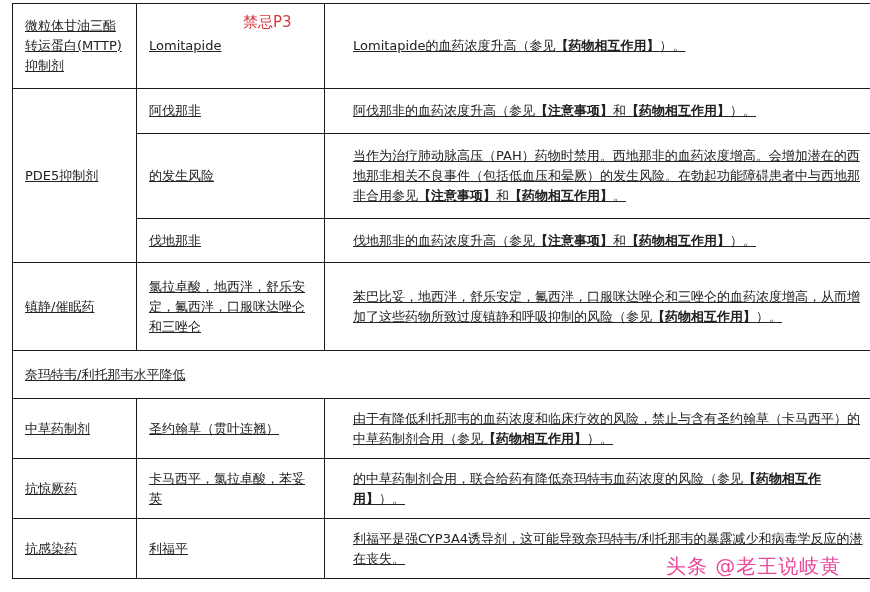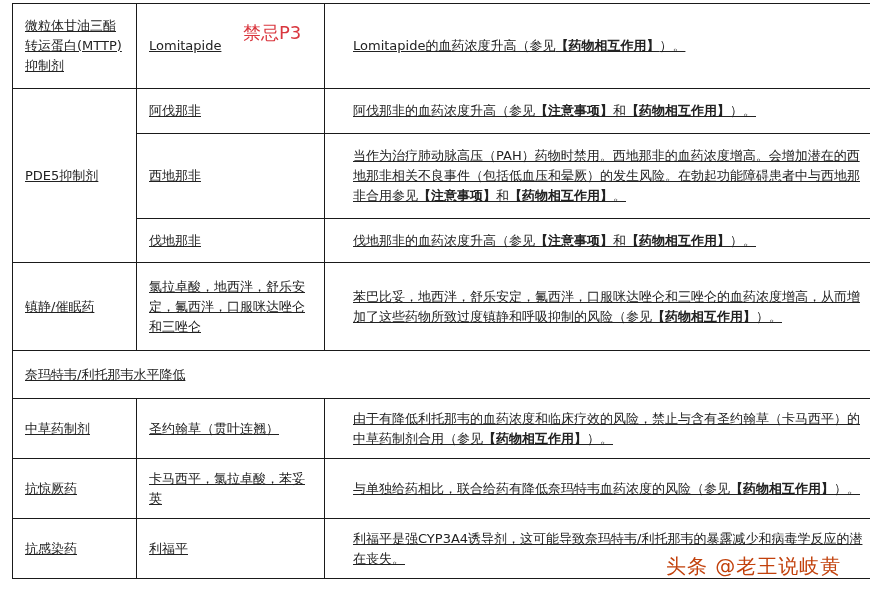--- a/index.html
+++ b/index.html
@@ -3,22 +3,22 @@
 <meta charset="utf-8">
 <style>
   html, body { margin:0; padding:0; background:#ffffff; }
   body { width:870px; height:592px; position:relative; overflow:hidden;
          font-family:"DejaVu Sans","Liberation Sans",sans-serif; color:#222; font-size:13px; }
   table { position:absolute; left:12px; top:3px; border-collapse:collapse; table-layout:fixed; width:861px;text-decoration:underline; }
   td { border:1.5px solid #1a1a1a; padding:0 12px; vertical-align:middle; line-height:20px; }
   col.c1 { width:124px; } col.c2 { width:188px; } col.c3 { width:549px; }
   td.c3 { padding-left:28px; padding-right:10px; }
   b.ref { font-weight:bold; }
-  .stamp { position:absolute; left:243px; top:21px; color:#d9363e; font-size:18px; }
-  .watermark { position:absolute; left:666px; top:553px; color:#c2410c; font-size:20px; letter-spacing:1px; }
+  .stamp { position:absolute; left:243px; top:13px; color:#d9363e; font-size:15px; }
+  .watermark { position:absolute; left:666px; top:553px; color:#ec4899; font-size:20px; letter-spacing:1px; }
 </style>
 </head>
 <body>
 
 <table>
   <colgroup>
       <col class="c1">
       <col class="c2">
       <col class="c3">
     </colgroup>
@@ -27,21 +27,21 @@
       <td>微粒体甘油三酯转运蛋白(MTTP)抑制剂</td>
       <td>Lomitapide</td>
       <td class="c3"><span>Lomitapide的血药浓度升高（参见</span><b class="ref">【药物相互作用】</b><span>）。</span></td>
     </tr>
     <tr style="height:45px">
       <td rowspan="3">PDE5抑制剂</td>
       <td>阿伐那非</td>
       <td class="c3"><span>阿伐那非的血药浓度升高（参见</span><b class="ref">【注意事项】</b><span>和</span><b class="ref">【药物相互作用】</b><span>）。</span></td>
     </tr>
     <tr style="height:85px">
-      <td>西地那非</td>
+      <td>的发生风险</td>
       <td class="c3"><span>当作为治疗肺动脉高压（PAH）药物时禁用。西地那非的血药浓度增高。会增加潜在的西地那非相关不良事件（包括低血压和晕厥）的发生风险。在勃起功能障碍患者中与西地那非合用参见</span><b class="ref">【注意事项】</b><span>和</span><b class="ref">【药物相互作用】</b><span>。</span></td>
     </tr>
     <tr style="height:44px">
       <td>伐地那非</td>
       <td class="c3"><span>伐地那非的血药浓度升高（参见</span><b class="ref">【注意事项】</b><span>和</span><b class="ref">【药物相互作用】</b><span>）。</span></td>
     </tr>
     <tr style="height:88px">
       <td>镇静/催眠药</td>
       <td>氯拉卓酸，地西泮，舒乐安定，氟西泮，口服咪达唑仑和三唑仑</td>
       <td class="c3"><span>苯巴比妥，地西泮，舒乐安定，氟西泮，口服咪达唑仑和三唑仑的血药浓度增高，从而增加了这些药物所致过度镇静和呼吸抑制的风险（参见</span><b class="ref">【药物相互作用】</b><span>）。</span></td>
@@ -50,21 +50,21 @@
       <td colspan="3">奈玛特韦/利托那韦水平降低</td>
     </tr>
     <tr style="height:60px">
       <td>中草药制剂</td>
       <td>圣约翰草（贯叶连翘）</td>
       <td class="c3"><span>由于有降低利托那韦的血药浓度和临床疗效的风险，禁止与含有圣约翰草（卡马西平）的中草药制剂合用（参见</span><b class="ref">【药物相互作用】</b><span>）。</span></td>
     </tr>
     <tr style="height:60px">
       <td>抗惊厥药</td>
       <td>卡马西平，氯拉卓酸，苯妥英</td>
-      <td class="c3"><span>与单独给药相比，联合给药有降低奈玛特韦血药浓度的风险（参见</span><b class="ref">【药物相互作用】</b><span>）。</span></td>
+      <td class="c3"><span>的中草药制剂合用，联合给药有降低奈玛特韦血药浓度的风险（参见</span><b class="ref">【药物相互作用】</b><span>）。</span></td>
     </tr>
     <tr style="height:60px">
       <td>抗感染药</td>
       <td>利福平</td>
       <td class="c3"><span>利福平是强CYP3A4诱导剂，这可能导致奈玛特韦/利托那韦的暴露减少和病毒学反应的潜在丧失。</span></td>
     </tr>
   </tbody>
 </table>
 
 <div class="stamp">禁忌P3</div>

